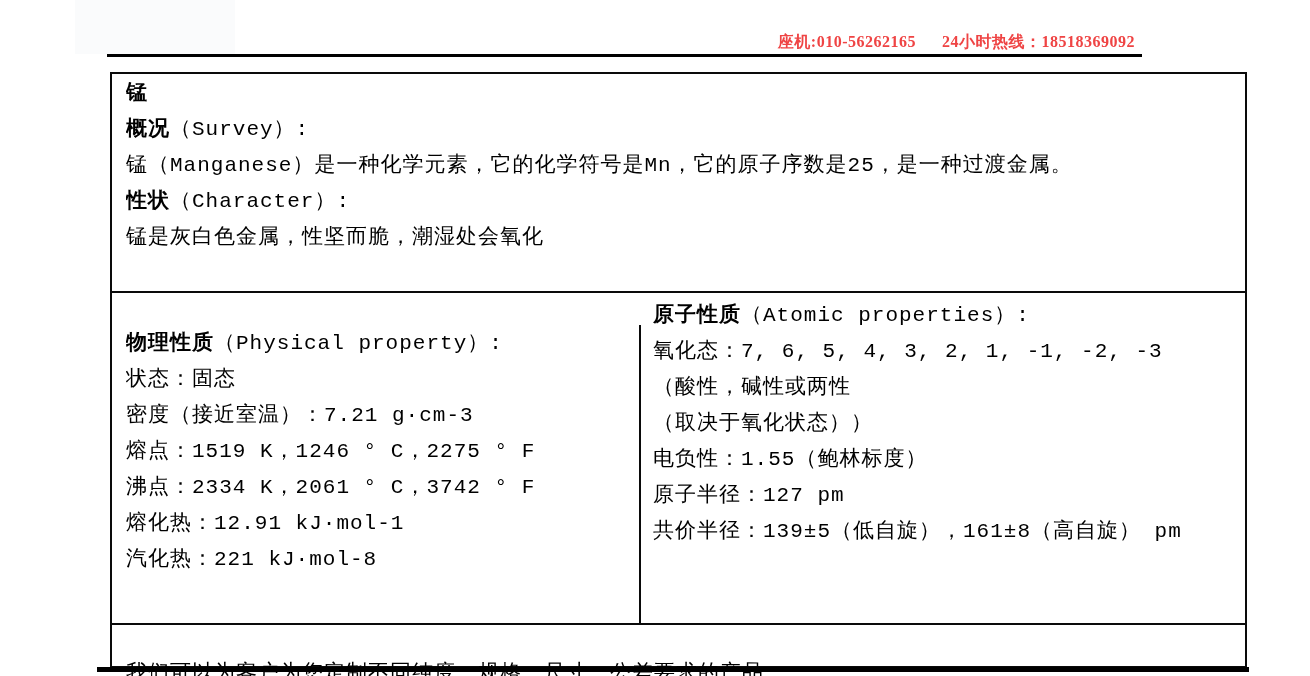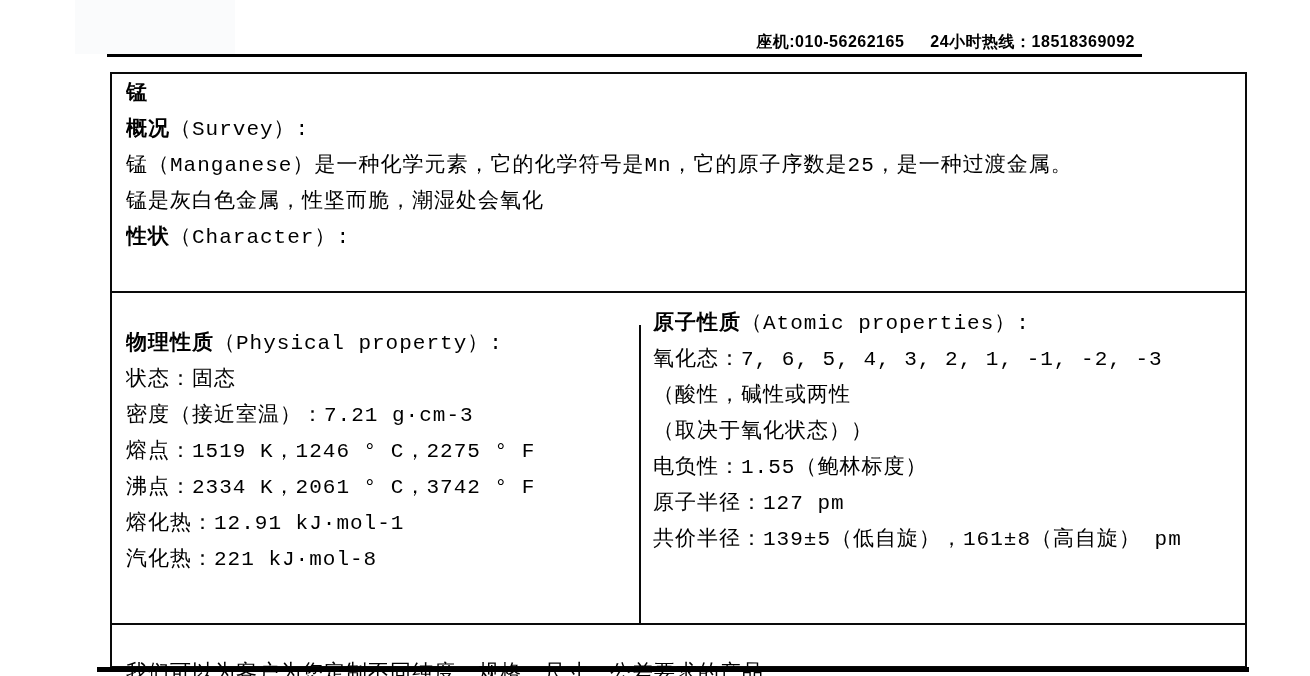--- a/index.html
+++ b/index.html
@@ -23,24 +23,24 @@
     width: 160px;
     height: 54px;
     background: #fafbfc;
   }
   .contact {
     position: absolute;
     top: 31px;
     right: 175px;
     height: 22px;
     line-height: 22px;
-    font-family: Liberation Sans, sans-serif;
+    font-family: Liberation Serif, serif;
     font-weight: bold;
     font-size: 16px;
-    color: #000000;
+    color: #ef4444;
     letter-spacing: 0.5px;
     white-space: nowrap;
   }
   .contact .gap {
     display: inline-block;
     width: 26px;
   }
   .header-rule {
     position: absolute;
     left: 107px;
@@ -75,21 +75,21 @@
   .cell-left {
     box-sizing: border-box;
     width: 529px;
     border-right: 2px solid #0a0a0a;
     padding: 1px 12px 0 14px;
     margin-top: 32px;
   }
   .cell-right {
     box-sizing: border-box;
     flex: 1;
-    padding: 13px 10px 0 12px;
+    padding: 5px 10px 0 12px;
   }
   .row-note {
     box-sizing: border-box;
     height: 41px;
     display: flex;
     align-items: center;
     padding: 0 14px;
     margin-top: 28px;
   }
   .line {
@@ -124,22 +124,22 @@
   </div>
 
   <div class="header-rule"></div>
 
   <div class="doc">
 
     <div class="row-intro">
       <div class="line bold">锰</div>
       <div class="line"><span class="bold">概况</span><span>（Survey）:</span></div>
       <div class="line">锰（Manganese）是一种化学元素，它的化学符号是Mn，它的原子序数是25，是一种过渡金属。</div>
+      <div class="line"><span class="bold">性状</span><span>（Character）:</span></div>
       <div class="line">锰是灰白色金属，性坚而脆，潮湿处会氧化</div>
-      <div class="line"><span class="bold">性状</span><span>（Character）:</span></div>
     </div>
 
     <div class="row-props">
 
       <div class="cell-left">
         <div class="line"><span class="bold">物理性质</span><span>（Physical property）:</span></div>
         <div class="line">状态：固态</div>
         <div class="line">密度（接近室温）：7.21 g·cm-3</div>
         <div class="line">熔点：1519 K，1246 ° C，2275 ° F</div>
         <div class="line">沸点：2334 K，2061 ° C，3742 ° F</div>

